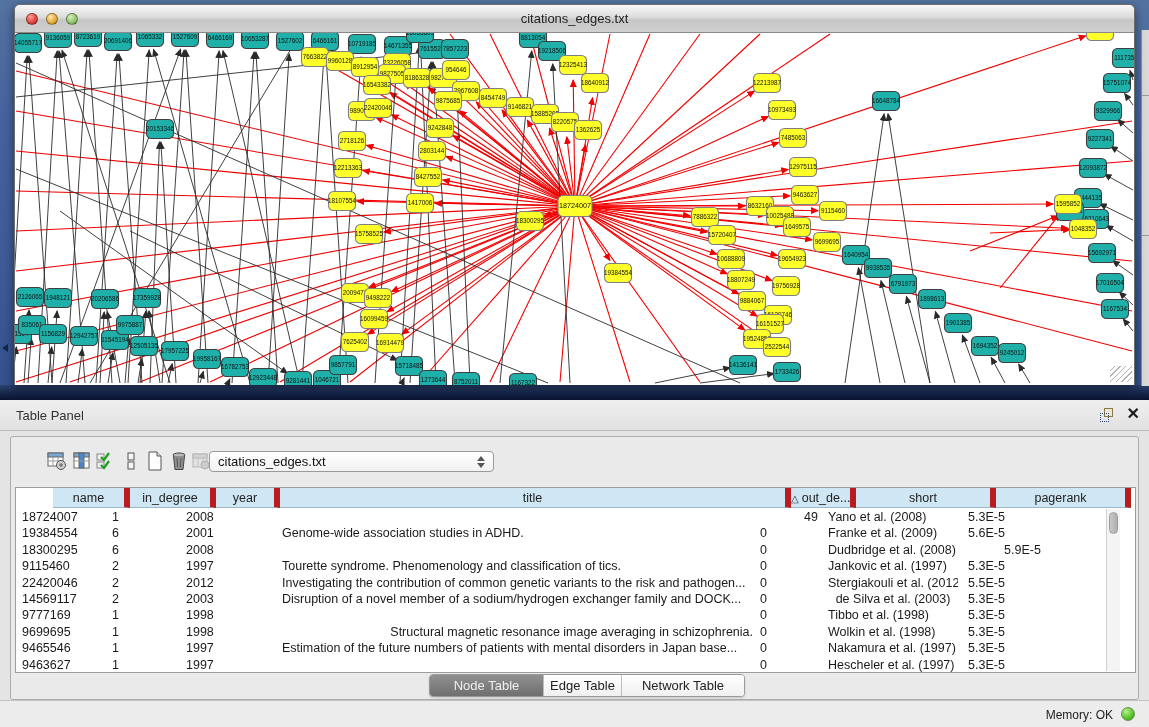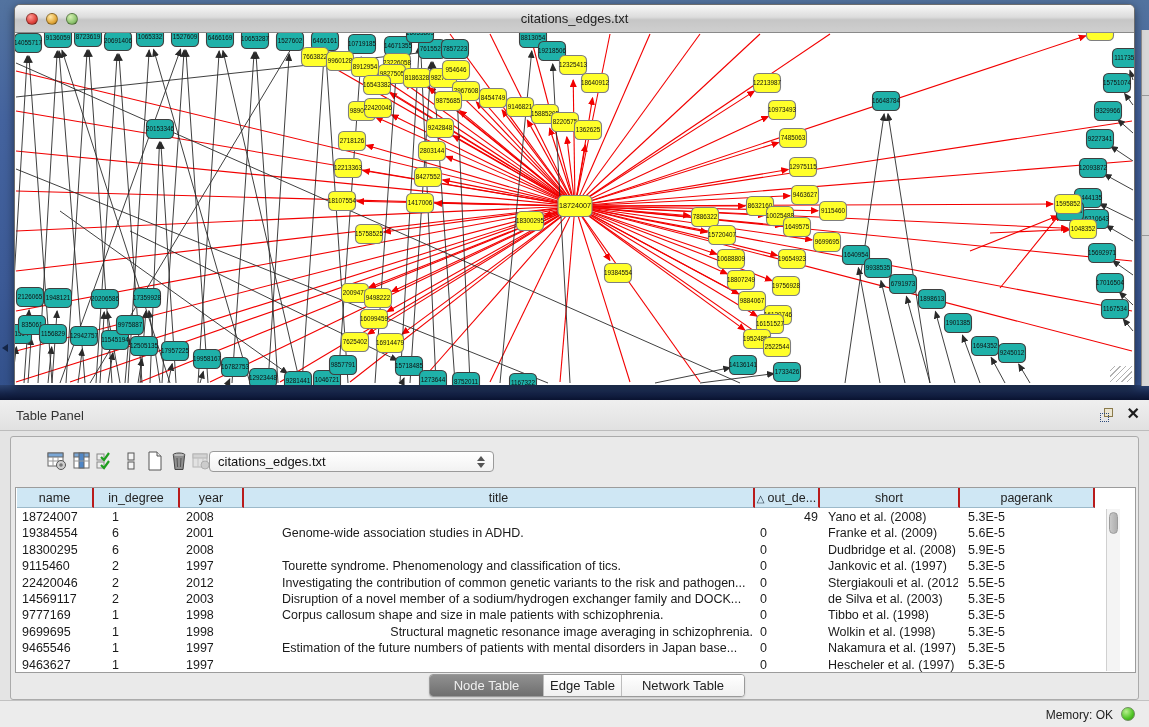--- a/index.html
+++ b/index.html
@@ -62,23 +62,23 @@
   .combo .spin .up { position:absolute; top:1px; left:1px; width:0; height:0;
     border-left:4px solid transparent; border-right:4px solid transparent;
     border-bottom:5px solid #555; }
   .combo .spin .dn { position:absolute; bottom:1px; left:1px; width:0; height:0;
     border-left:4px solid transparent; border-right:4px solid transparent;
     border-top:5px solid #555; }
 
   .data-table { position:absolute; left:4px; top:50px; width:1121px; height:186px;
     background:#ffffff; border:1px solid #9c9c9c; overflow:hidden; }
   .hcell { position:absolute; top:0; height:20px; background:#cfe7f4;
-    border-right:2px solid #b91c1c; border-bottom:1px solid #9cb9c9;
+    border-right:6px solid #b91c1c; border-bottom:1px solid #9cb9c9;
     font-size:12.5px; color:#222; text-align:center; line-height:20px;
-    overflow:hidden; white-space:nowrap; }
+    overflow:hidden; white-space:nowrap;margin-left:36px; }
   .hcell:first-child { border-left:1px solid #9cb9c9; }
   .sort-tri { font-size:10px; margin-right:3px; color:#234; }
   .cell { position:absolute; height:17px; font-size:12.5px; color:#1a1a1a;
     line-height:17px; white-space:nowrap; overflow:hidden; }
   .vscroll { position:absolute; left:1090px; top:21px; width:14px; bottom:1px;
     background:#f4f4f4; border-left:1px solid #d0d0d0; }
   .vthumb { position:absolute; left:2px; top:3px; width:9px; height:22px;
     background:linear-gradient(90deg,#c9c9c9,#aeaeae); border-radius:5px;
     border:1px solid #9b9b9b; }
 
@@ -885,46 +885,45 @@
           <div class="cell" style="left: 170px; width: 56px; top: 37.4px;">2001</div>
           <div class="cell" style="left: 266px; width: 471px; top: 37.4px;">Genome-wide association studies in ADHD.</div>
           <div class="cell" style="left: 744px; width: 58px; top: 37.4px;">0</div>
           <div class="cell" style="left: 812px; width: 130px; top: 37.4px;">Franke et al. (2009)</div>
           <div class="cell" style="left: 952px; width: 125px; top: 37.4px;">5.6E-5</div>
           <div class="cell" style="left: 6px; width: 70px; top: 53.8px;">18300295</div>
           <div class="cell" style="left: 96px; width: 66px; top: 53.8px;">6</div>
           <div class="cell" style="left: 170px; width: 56px; top: 53.8px;">2008</div>
           <div class="cell" style="left: 744px; width: 58px; top: 53.8px;">0</div>
           <div class="cell" style="left: 812px; width: 130px; top: 53.8px;">Dudbridge et al. (2008)</div>
-          <div class="cell" style="left: 908px; width: 125px; top: 53.8px; text-align: center;">5.9E-5</div>
+          <div class="cell" style="left: 988px; width: 125px; top: 53.8px;">5.9E-5</div>
           <div class="cell" style="left: 6px; width: 70px; top: 70.2px;">9115460</div>
           <div class="cell" style="left: 96px; width: 66px; top: 70.2px;">2</div>
           <div class="cell" style="left: 170px; width: 56px; top: 70.2px;">1997</div>
           <div class="cell" style="left: 266px; width: 471px; top: 70.2px;">Tourette syndrome. Phenomenology and classification of tics.</div>
           <div class="cell" style="left: 744px; width: 58px; top: 70.2px;">0</div>
           <div class="cell" style="left: 812px; width: 130px; top: 70.2px;">Jankovic et al. (1997)</div>
           <div class="cell" style="left: 952px; width: 125px; top: 70.2px;">5.3E-5</div>
           <div class="cell" style="left: 6px; width: 70px; top: 86.6px;">22420046</div>
           <div class="cell" style="left: 96px; width: 66px; top: 86.6px;">2</div>
           <div class="cell" style="left: 170px; width: 56px; top: 86.6px;">2012</div>
           <div class="cell" style="left: 266px; width: 471px; top: 86.6px;">Investigating the contribution of common genetic variants to the risk and pathogen...</div>
           <div class="cell" style="left: 744px; width: 58px; top: 86.6px;">0</div>
           <div class="cell" style="left: 812px; width: 130px; top: 86.6px;">Stergiakouli et al. (2012)</div>
           <div class="cell" style="left: 952px; width: 125px; top: 86.6px;">5.5E-5</div>
           <div class="cell" style="left: 6px; width: 70px; top: 103px;">14569117</div>
           <div class="cell" style="left: 96px; width: 66px; top: 103px;">2</div>
           <div class="cell" style="left: 170px; width: 56px; top: 103px;">2003</div>
           <div class="cell" style="left: 266px; width: 471px; top: 103px;">Disruption of a novel member of a sodium/hydrogen exchanger family and DOCK...</div>
           <div class="cell" style="left: 744px; width: 58px; top: 103px;">0</div>
-          <div class="cell" style="left: 812px; width: 130px; top: 103px;">de Silva et al. (2003)</div>
+          <div class="cell" style="left: 812px; width: 130px; top: 103px; text-align: center;">de Silva et al. (2003)</div>
           <div class="cell" style="left: 952px; width: 125px; top: 103px;">5.3E-5</div>
           <div class="cell" style="left: 6px; width: 70px; top: 119.4px;">9777169</div>
           <div class="cell" style="left: 96px; width: 66px; top: 119.4px;">1</div>
           <div class="cell" style="left: 170px; width: 56px; top: 119.4px;">1998</div>
-          <div class="cell" style="left: 266px; width: 471px; top: 119.4px;">Corpus callosum shape and size in male patients with schizophrenia.</div>
           <div class="cell" style="left: 744px; width: 58px; top: 119.4px;">0</div>
           <div class="cell" style="left: 812px; width: 130px; top: 119.4px;">Tibbo et al. (1998)</div>
           <div class="cell" style="left: 952px; width: 125px; top: 119.4px;">5.3E-5</div>
           <div class="cell" style="left: 6px; width: 70px; top: 135.8px;">9699695</div>
           <div class="cell" style="left: 96px; width: 66px; top: 135.8px;">1</div>
           <div class="cell" style="left: 170px; width: 56px; top: 135.8px;">1998</div>
           <div class="cell" style="left: 266px; width: 471px; top: 135.8px; text-align: right;">Structural magnetic resonance image averaging in schizophrenia.</div>
           <div class="cell" style="left: 744px; width: 58px; top: 135.8px;">0</div>
           <div class="cell" style="left: 812px; width: 130px; top: 135.8px;">Wolkin et al. (1998)</div>
           <div class="cell" style="left: 952px; width: 125px; top: 135.8px;">5.3E-5</div>

